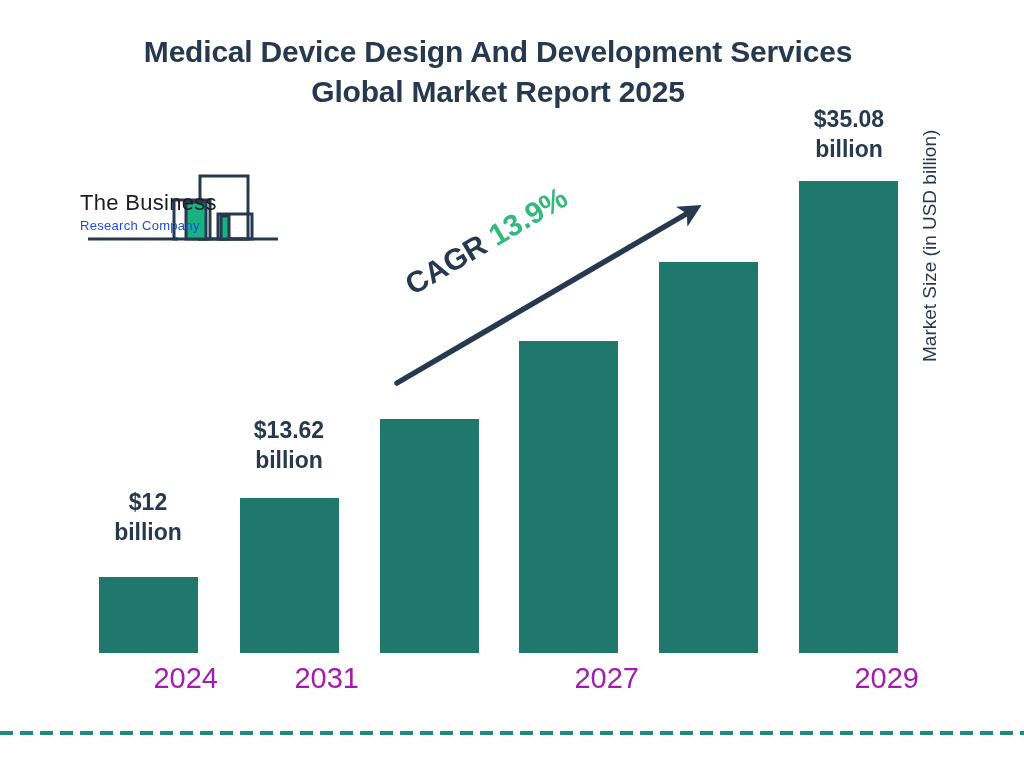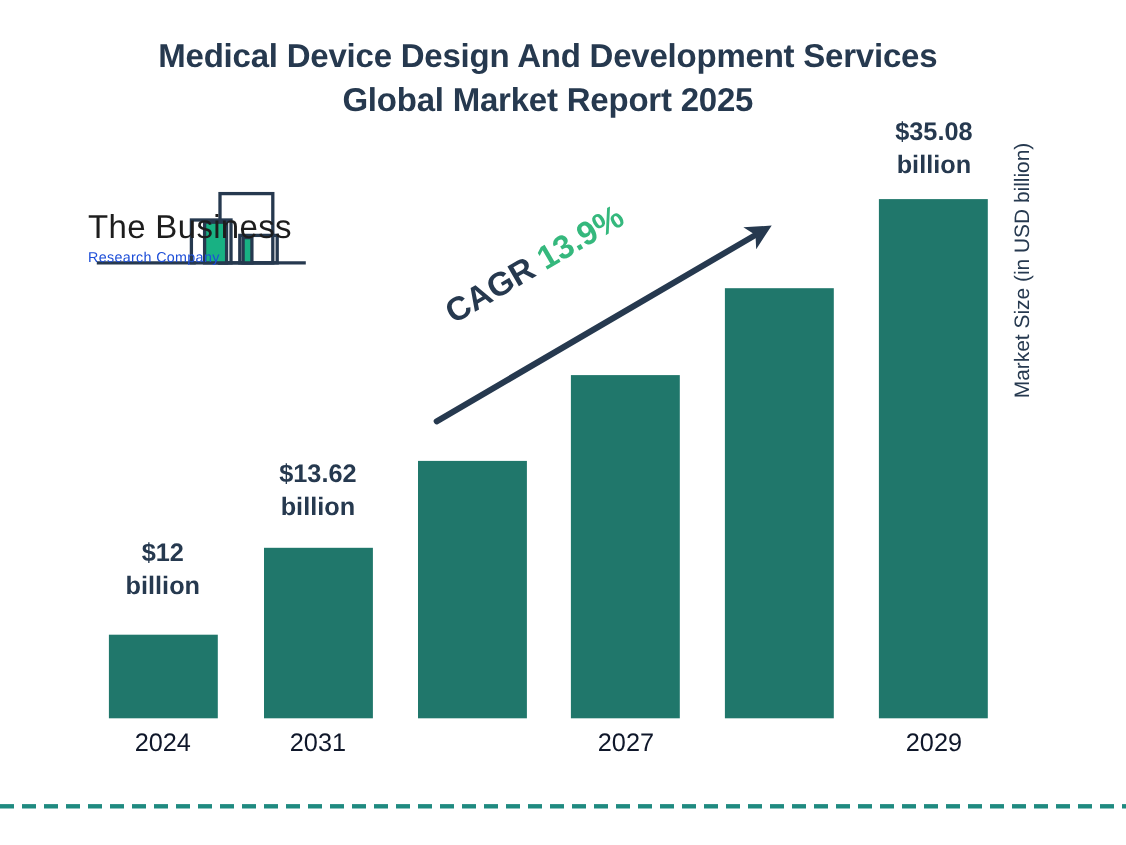--- a/index.html
+++ b/index.html
@@ -47,21 +47,21 @@
     width: 210px;
     height: 80px;
   }
   .logo-text-wrap {
     position: absolute;
     left: 2px;
     top: 20px;
     z-index: 3;
   }
   .logo-line1 {
-    font-size: 30px;
+    font-size: 22px;
     font-weight: 400;
     letter-spacing: 0.3px;
     color: #1d1d1d;
     line-height: 1;
     white-space: nowrap;
   }
   .logo-line2 {
     font-size: 13px;
     font-weight: 400;
     letter-spacing: 0.3px;
@@ -90,24 +90,24 @@
     text-align: center;
     font-size: 23px;
     font-weight: bold;
     line-height: 1.32;
     color: #26394f;
     white-space: pre-line;
   }
 
   .x-label {
     position: absolute;
-    text-align: center;
-    font-size: 23px;
-    font-weight: 400;
-    color: #0f172a;
+    text-align: right;
+    font-size: 29px;
+    font-weight: 400;
+    color: #a21caf;
   }
 
   
   #y-axis-title {
     position: absolute;
     left: 913px;
     top: 328px;
     width: 340px;
     height: 34px;
     transform: rotate(-90deg);

